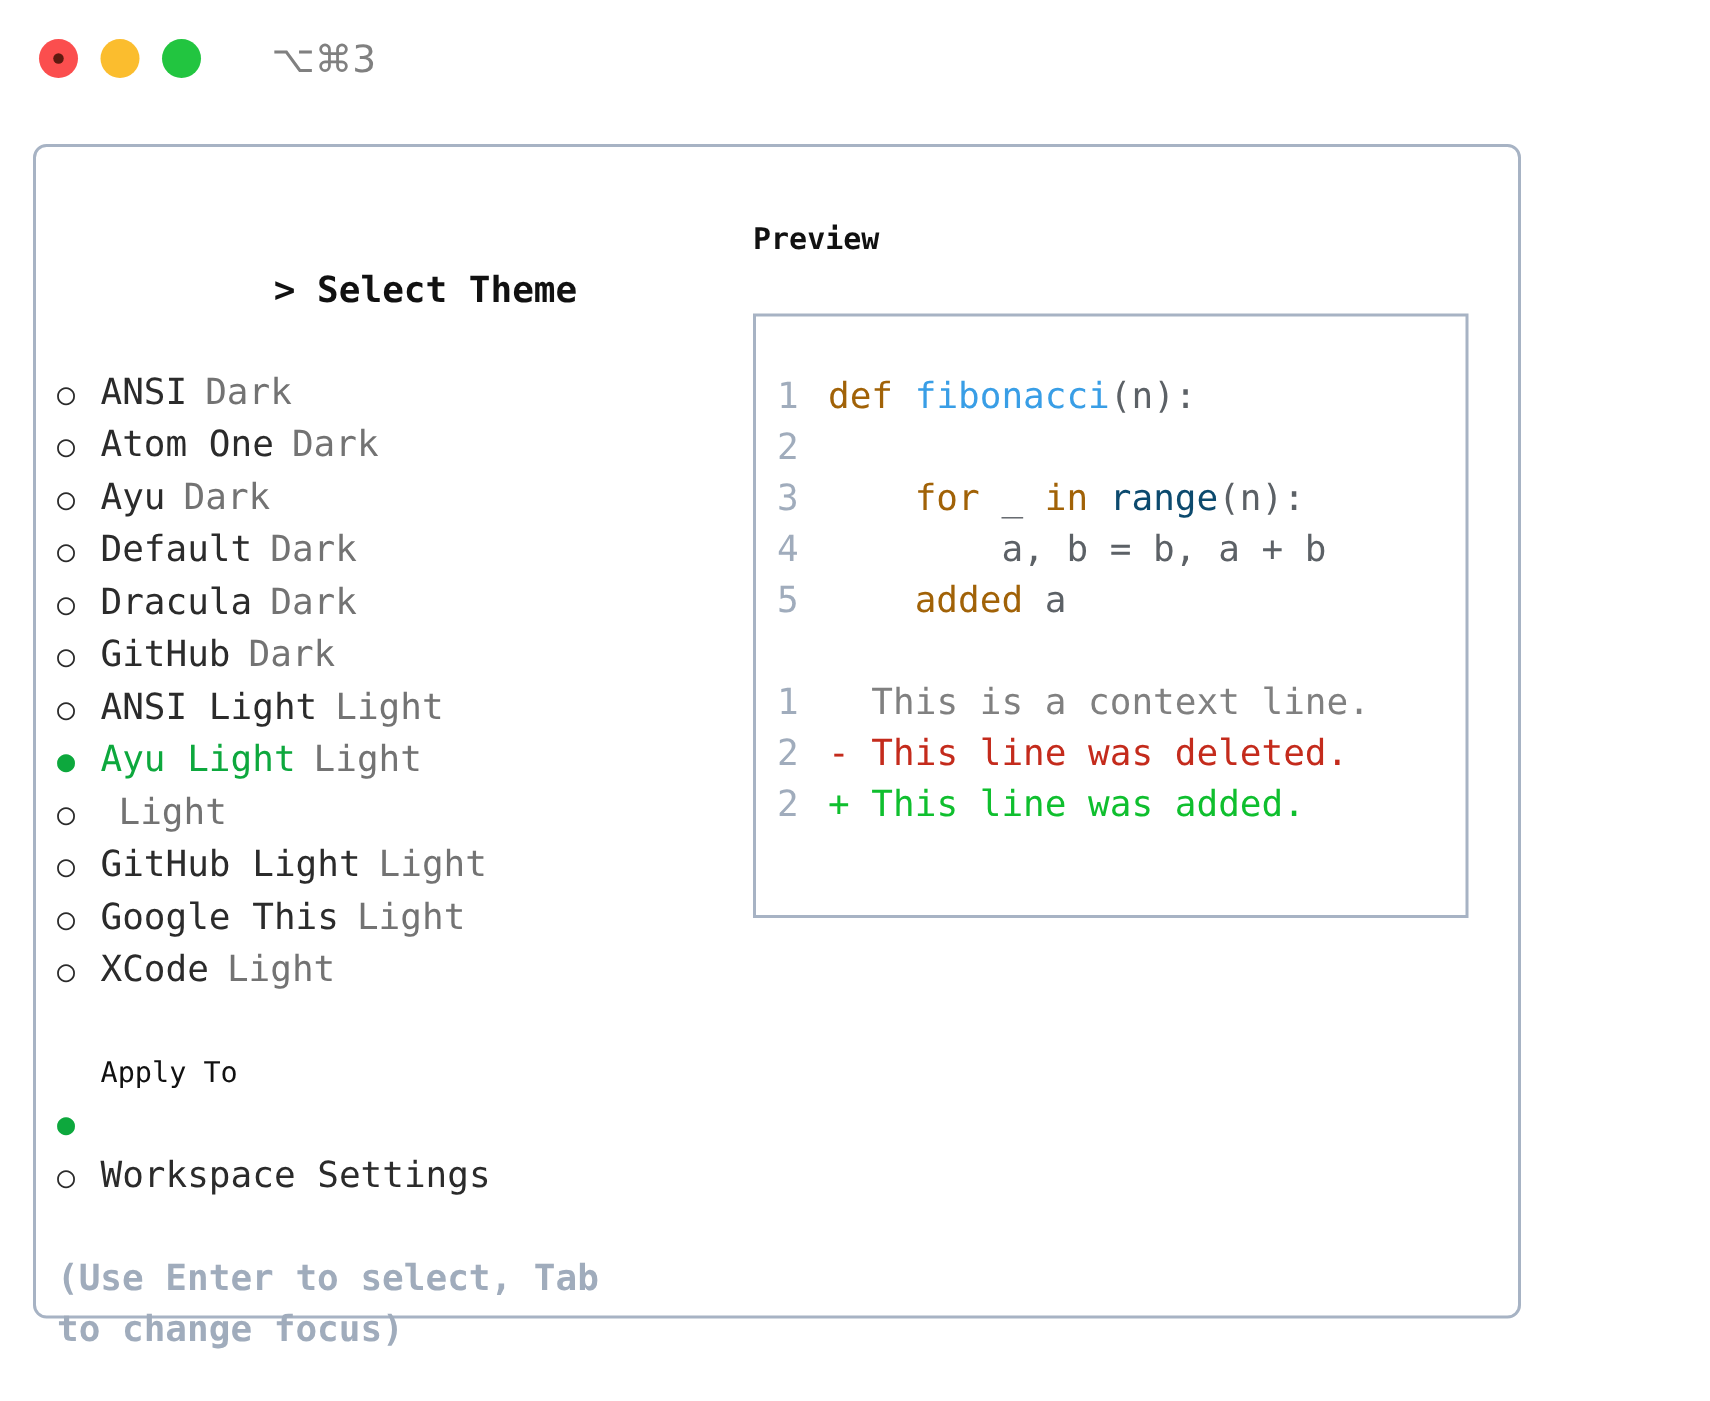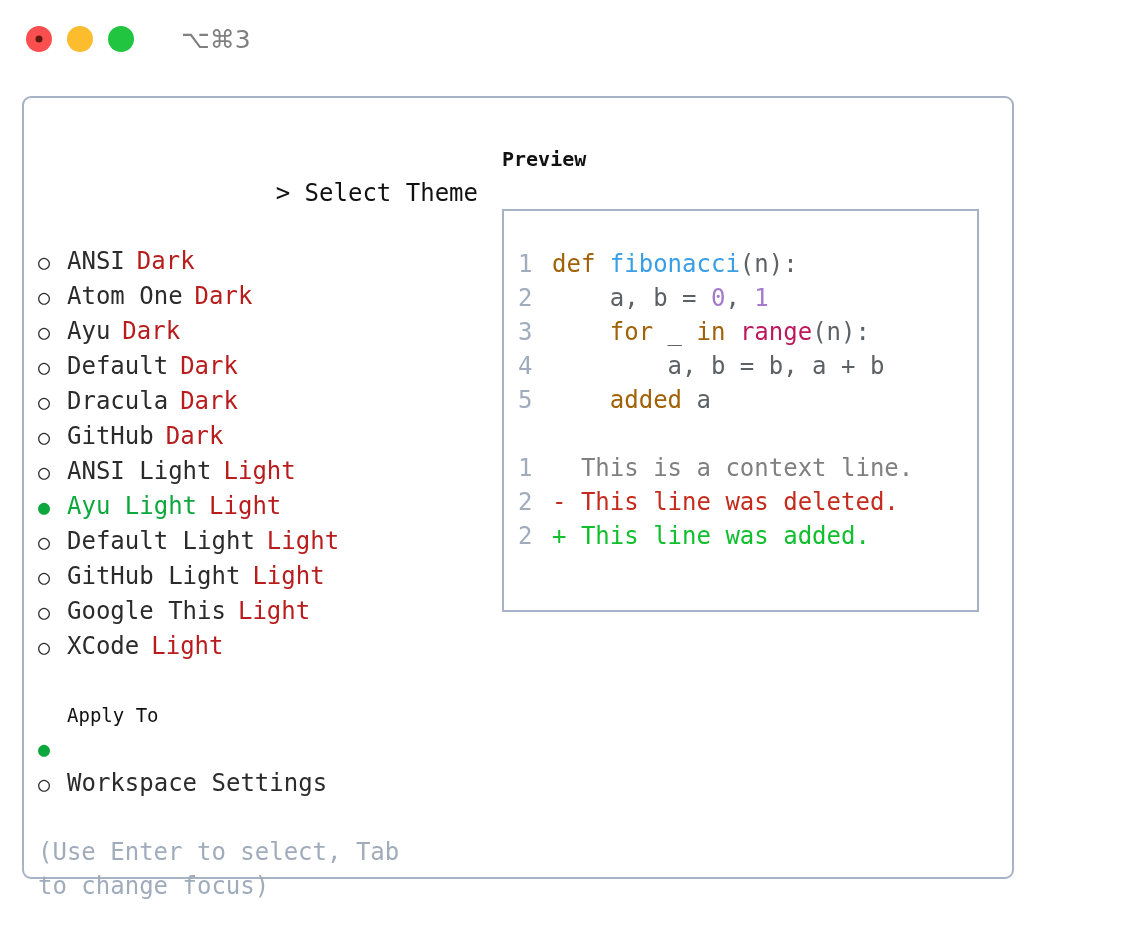--- a/index.html
+++ b/index.html
@@ -87,24 +87,23 @@
   
   .left-col {
     position: absolute;
     left: 14px;
     top: 44px;
     width: 440px;
   }
   .heading {
     font-size: 24px;
     color: #111111;
-    font-weight: normal;
-    line-height: 34px;
-    white-space: pre;
-    text-align: right;
+    font-weight: bold;
+    line-height: 34px;
+    white-space: pre;
   }
   .heading .caret { display: inline; }
 
   .subheading {
     font-size: 19px;
     color: #111111;
     font-weight: normal;
     line-height: 34px;
     white-space: pre;
     padding-left: 29px;
@@ -122,31 +121,32 @@
     display: inline-block;
     width: 29px;
     flex: 0 0 29px;
     font-size: 20px;
     color: #2b2b2b;
   }
   .opt-row.selected .bullet { color: #0DA83D; }
   .opt-row.selected .opt-label { color: #0DA83D; }
   .opt-label { color: #2b2b2b; }
   .opt-tag {
-    color: #b91c1c;
+    color: #737373;
     padding-left: 12px;
   }
 
   .spacer-block { height: 34px; }
 
   .hint {
     font-size: 24px;
     line-height: 34px;
     color: #A0ACBC;
     width: 400px;
+    font-weight: bold;
   }
 
   
   .right-col {
     position: absolute;
     left: 478px;
     top: 44px;
     width: 500px;
   }
   .preview-title {
@@ -177,21 +177,21 @@
     flex: 0 0 34px;
     text-align: left;
     color: #A0ACBC;
   }
   .code-text { color: #5C6166; }
   .blank-line { height: 34px; }
 
   .kw   { color: #a16207; }
   .fn   { color: #399EE6; margin-top: 12px; }
   .num  { color: #A37ACC; }
-  .bi   { color: #be185d; }
+  .bi   { color: #0c4a6e; }
   .pl   { color: #5C6166; }
 
   .diff-ctx { color: #808080; }
   .diff-del { color: #C42B1C; }
   .diff-add { color: #0FBF2E; }
 </style>
 </head>
 <body>
 
 <div class="window">
@@ -216,21 +216,21 @@
 
         <div id="theme-list">
             <div class="opt-row"><span class="bullet">○</span><span class="opt-label">ANSI</span><span class="opt-tag">Dark</span></div>
             <div class="opt-row"><span class="bullet">○</span><span class="opt-label">Atom One</span><span class="opt-tag">Dark</span></div>
             <div class="opt-row"><span class="bullet">○</span><span class="opt-label">Ayu</span><span class="opt-tag">Dark</span></div>
             <div class="opt-row"><span class="bullet">○</span><span class="opt-label">Default</span><span class="opt-tag">Dark</span></div>
             <div class="opt-row"><span class="bullet">○</span><span class="opt-label">Dracula</span><span class="opt-tag">Dark</span></div>
             <div class="opt-row"><span class="bullet">○</span><span class="opt-label">GitHub</span><span class="opt-tag">Dark</span></div>
             <div class="opt-row"><span class="bullet">○</span><span class="opt-label">ANSI Light</span><span class="opt-tag">Light</span></div>
             <div class="opt-row selected"><span class="bullet">●</span><span class="opt-label">Ayu Light</span><span class="opt-tag">Light</span></div>
-            <div class="opt-row"><span class="bullet">○</span><span class="opt-label">Default Light</span><span class="opt-tag">Light</span></div>
+            <div class="opt-row"><span class="bullet">○</span><span class="opt-tag">Light</span></div>
             <div class="opt-row"><span class="bullet">○</span><span class="opt-label">GitHub Light</span><span class="opt-tag">Light</span></div>
             <div class="opt-row"><span class="bullet">○</span><span class="opt-label">Google This</span><span class="opt-tag">Light</span></div>
             <div class="opt-row"><span class="bullet">○</span><span class="opt-label">XCode</span><span class="opt-tag">Light</span></div>
           </div>
 
         <div class="spacer-block"></div>
 
         <div class="subheading">Apply To</div>
 
         <div id="apply-list">
@@ -242,21 +242,21 @@
 
         <div class="hint">(Use Enter to select, Tab to change focus)</div>
       </div>
 
       <div class="right-col">
         <div class="preview-title">Preview</div>
 
         <div class="preview-box">
           <div id="code-block">
               <div class="code-line"><span class="lineno">1</span><span class="code-text"><span class="kw">def</span><span class="pl"> </span><span class="fn">fibonacci</span><span class="pl">(n):</span></span></div>
-              <div class="code-line"><span class="lineno">2</span><span class="code-text"><span class="pl">    a, b = </span><span class="num">0</span><span class="pl">, </span><span class="num">1</span></span></div>
+              <div class="code-line"><span class="lineno">2</span></div>
               <div class="code-line"><span class="lineno">3</span><span class="code-text"><span class="pl">    </span><span class="kw">for</span><span class="pl"> _ </span><span class="kw">in</span><span class="pl"> </span><span class="bi">range</span><span class="pl">(n):</span></span></div>
               <div class="code-line"><span class="lineno">4</span><span class="code-text"><span class="pl">        a, b = b, a + b</span></span></div>
               <div class="code-line"><span class="lineno">5</span><span class="code-text"><span class="pl">    </span><span class="kw">added</span><span class="pl"> a</span></span></div>
             </div>
           <div class="blank-line"></div>
           <div id="diff-block">
               <div class="code-line"><span class="lineno">1</span><span class="diff-ctx"> </span><span class="diff-ctx"> This is a context line.</span></div>
               <div class="code-line"><span class="lineno">2</span><span class="diff-del">-</span><span class="diff-del"> This line was deleted.</span></div>
               <div class="code-line"><span class="lineno">2</span><span class="diff-add">+</span><span class="diff-add"> This line was added.</span></div>
             </div>

